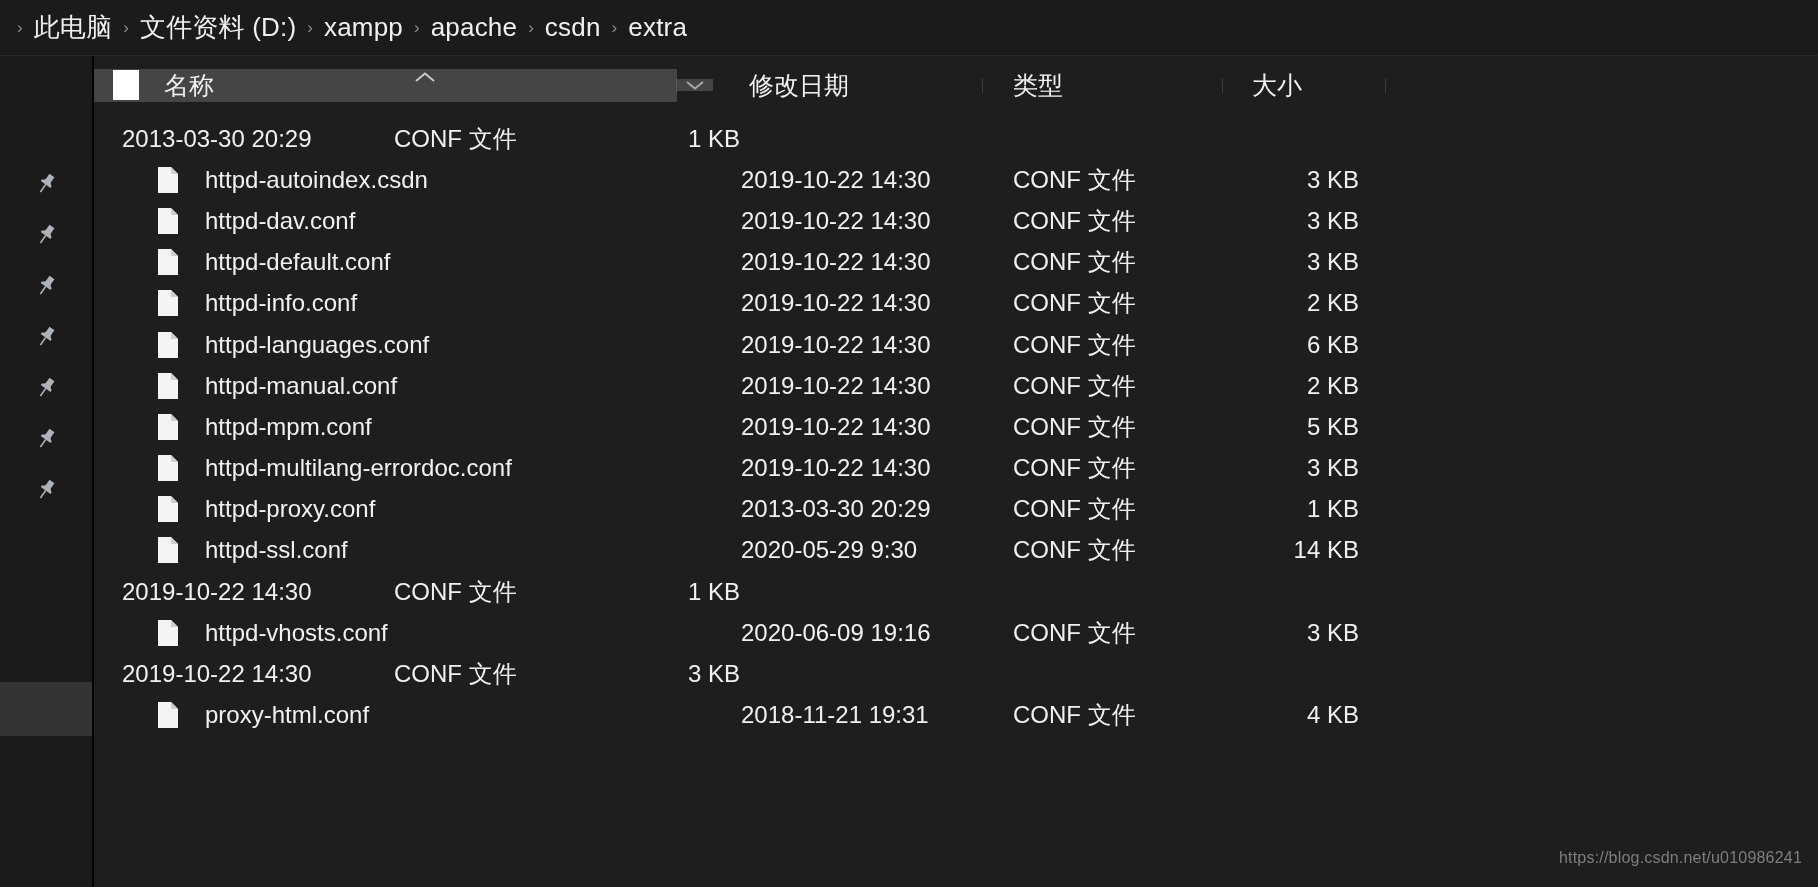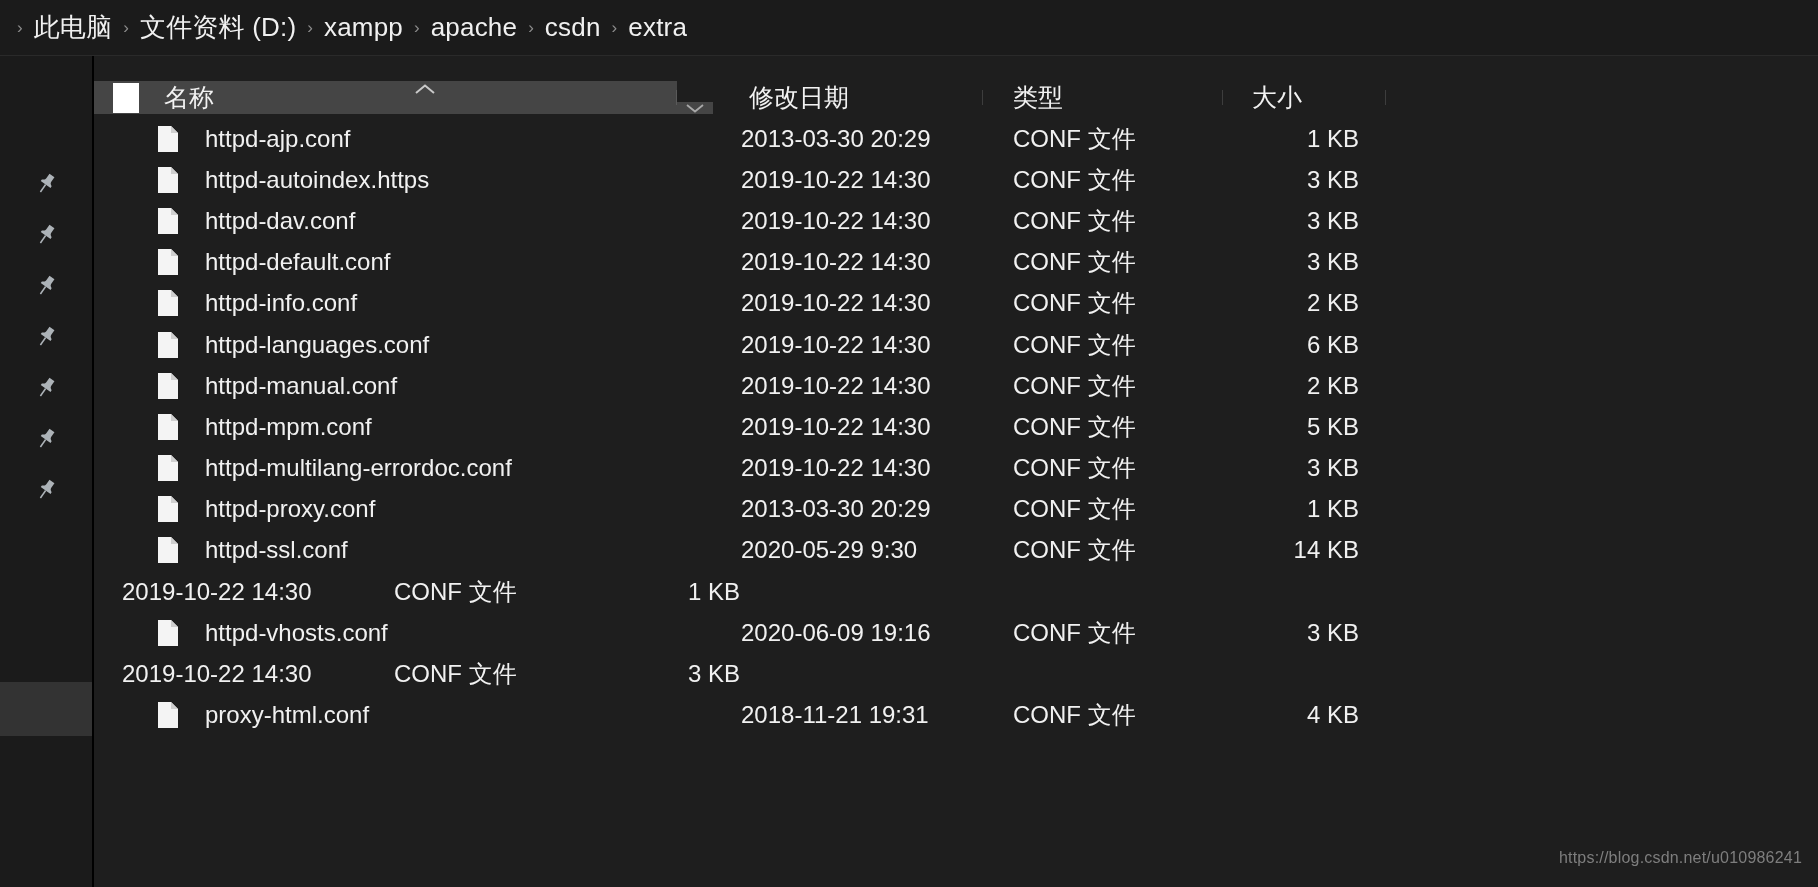--- a/index.html
+++ b/index.html
@@ -79,21 +79,21 @@
     flex: 1 1 auto;
     background: #1e1e1e;
     position: relative;
     overflow: hidden;
   }
 
   
   #col-header {
     height: 58px;
     display: flex;
-    align-items: flex-end;
+    align-items: center;
     background: #1e1e1e;
     position: relative;
   }
   .col {
     position: relative;
     display: flex;
     align-items: center;
     box-sizing: border-box;
     font-size: 25px;
     color: #f2f2f2;
@@ -300,38 +300,31 @@
       <div class="col" id="col-size">
         <span>大小</span>
         <span class="divider"></span>
       </div>
 
       <div class="col" id="col-extra"></div>
     </div>
 
     <div id="rows">
         <div class="row">
-          <div class="cell-name">
-            <svg class="file-icon" viewBox="0 0 22 28">
-              <path d="M1 1 h13 l7 7 v19 H1 Z" fill="#f4f4f4"></path>
-              <path d="M14 1 l7 7 h-7 Z" fill="#cfcfcf"></path>
-            </svg>
-            <span>httpd-ajp.conf</span>
-          </div>
           <div class="cell-date"><span>2013-03-30 20:29</span></div>
           <div class="cell-type"><span>CONF 文件</span></div>
           <div class="cell-size"><span>1 KB</span></div>
         </div>
         <div class="row">
           <div class="cell-name">
             <svg class="file-icon" viewBox="0 0 22 28">
               <path d="M1 1 h13 l7 7 v19 H1 Z" fill="#f4f4f4"></path>
               <path d="M14 1 l7 7 h-7 Z" fill="#cfcfcf"></path>
             </svg>
-            <span>httpd-autoindex.https</span>
+            <span>httpd-autoindex.csdn</span>
           </div>
           <div class="cell-date"><span>2019-10-22 14:30</span></div>
           <div class="cell-type"><span>CONF 文件</span></div>
           <div class="cell-size"><span>3 KB</span></div>
         </div>
         <div class="row">
           <div class="cell-name">
             <svg class="file-icon" viewBox="0 0 22 28">
               <path d="M1 1 h13 l7 7 v19 H1 Z" fill="#f4f4f4"></path>
               <path d="M14 1 l7 7 h-7 Z" fill="#cfcfcf"></path>

